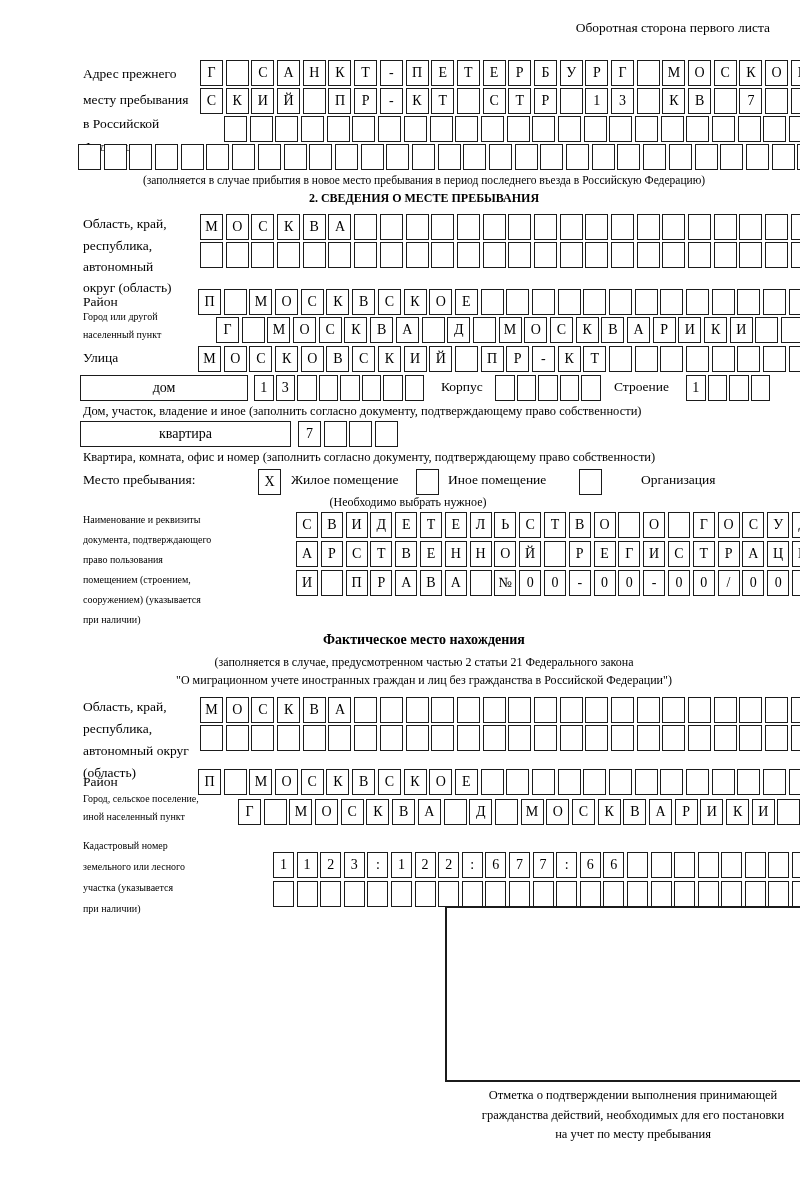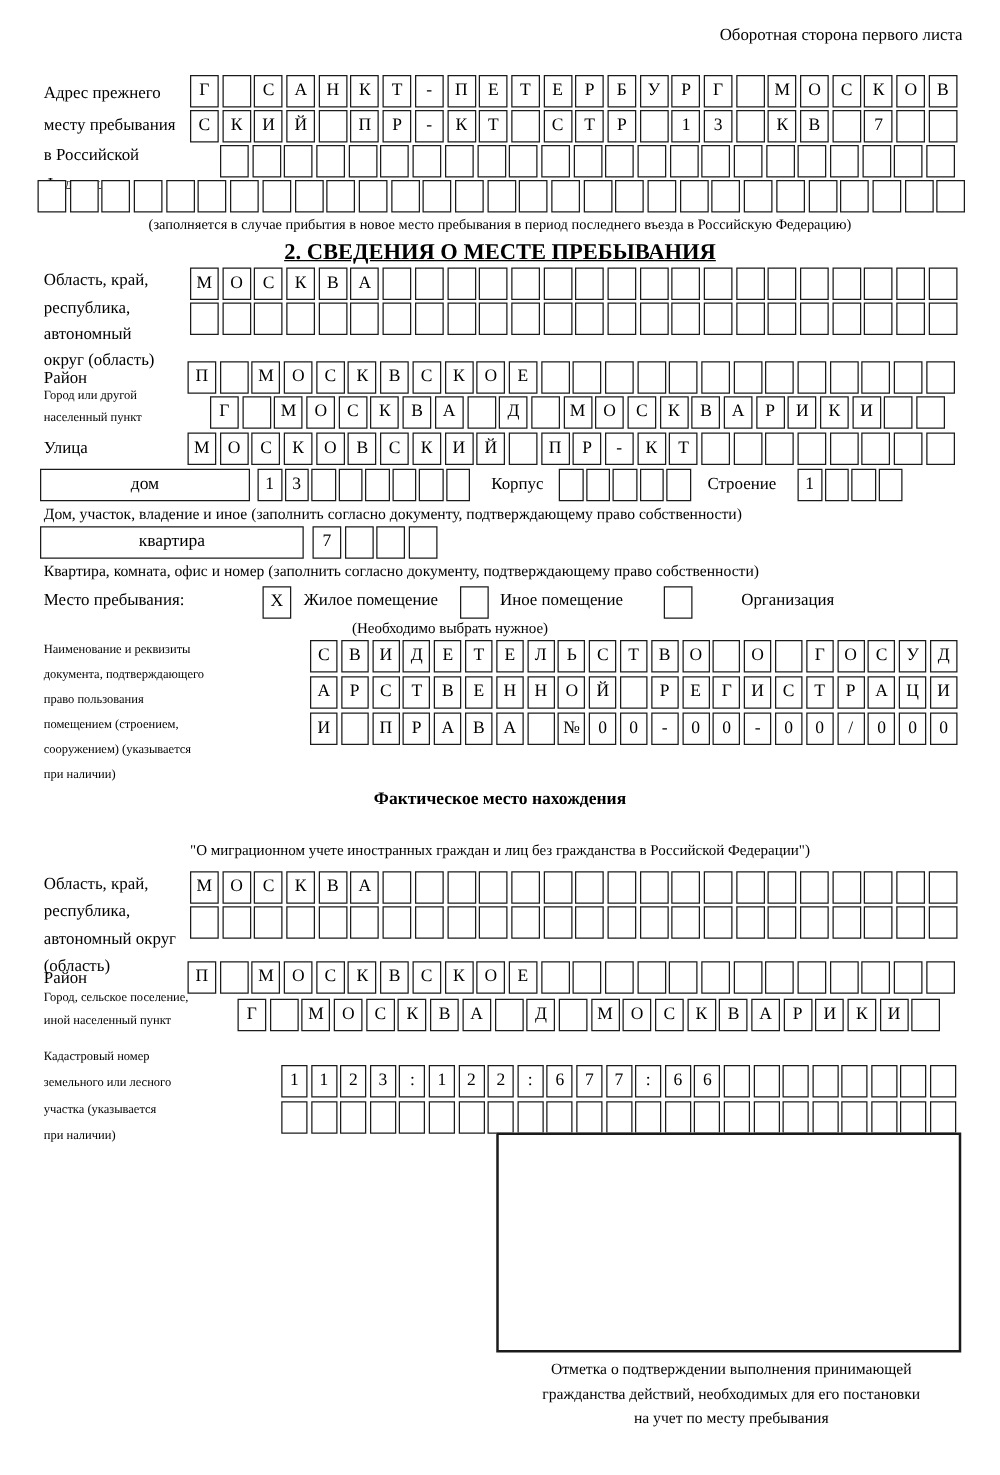--- a/index.html
+++ b/index.html
@@ -1,33 +1,33 @@
 <!DOCTYPE html>
 <html><head>
 <meta charset="utf-8">
 <style>
   html,body{margin:0;padding:0;background:#ffffff;}
   body{width:800px;height:1180px;position:relative;font-family:"Liberation Serif","DejaVu Serif",serif;color:#000;}
-  .page{position:absolute;inset:0;}
+  .page{position:absolute;inset:0;margin-left:48px;}
   .abs{position:absolute;}
   .hdr{position:absolute;top:20px;right:30px;font-size:13.5px;}
   .lbl{position:absolute;font-size:13.5px;white-space:nowrap;}
   .lbl13{position:absolute;font-size:10px;white-space:nowrap;}
   .boxrow{position:absolute;display:flex;gap:2.7px;}
   .cell{box-sizing:border-box;flex:0 0 auto;width:23px;height:26px;border:1.7px solid #1b1b1b;
         display:flex;align-items:center;justify-content:center;font-size:14px;line-height:1;background:#fff;}
   .tight{gap:2.8px;} .tight .cell{width:22px;}
   .small{gap:2px;} .small .cell{width:19.5px;}
   .kad{gap:2.6px;} .kad .cell{width:21px;}
   .widebox{position:absolute;box-sizing:border-box;height:26px;border:1.7px solid #1b1b1b;
            display:flex;align-items:center;justify-content:center;font-size:14px;background:#fff;}
   .cb{position:absolute;box-sizing:border-box;width:23px;height:26px;border:1.7px solid #1b1b1b;
       display:flex;align-items:center;justify-content:center;font-size:14px;background:#fff;}
   .center{position:absolute;left:0;width:100%;text-align:center;}
-  .title{font-weight:bold;font-size:18px;text-decoration:underline;}
+  .title{font-weight:bold;font-size:12px;}
   .note{font-size:11.5px;}
   .caption{position:absolute;font-size:12.5px;white-space:nowrap;}
   .stamp{position:absolute;border:2px solid #1b1b1b;background:#fff;}
   .stampcap{position:absolute;font-size:12.5px;line-height:19.5px;text-align:center;}
 </style>
 </head>
 <body>
 
 <div class="page">
 
@@ -406,20 +406,21 @@
       <span class="cell">-</span>
       <span class="cell">0</span>
       <span class="cell">0</span>
       <span class="cell">/</span>
       <span class="cell">0</span>
       <span class="cell">0</span>
       <span class="cell">0</span>
     </div>
 
   <div class="center" style="top:632px;font-weight:bold;font-size:14px">Фактическое место нахождения</div>
+  <div class="center" style="top:655px;font-size:12px">(заполняется в случае, предусмотренном частью 2 статьи 21 Федерального закона</div>
   <div class="center" style="top:673px;font-size:12px">"О миграционном учете иностранных граждан и лиц без гражданства в Российской Федерации")</div>
 
   <div class="lbl" style="left:35px;top:699px">Область, край,</div>
   <div class="lbl" style="left:35px;top:721px">республика,</div>
   <div class="lbl" style="left:35px;top:743px">автономный округ</div>
   <div class="lbl" style="left:35px;top:765px">(область)</div>
   <div class="boxrow" style="left:152px;top:697px">
       <span class="cell">М</span>
       <span class="cell">О</span>
       <span class="cell">С</span>

